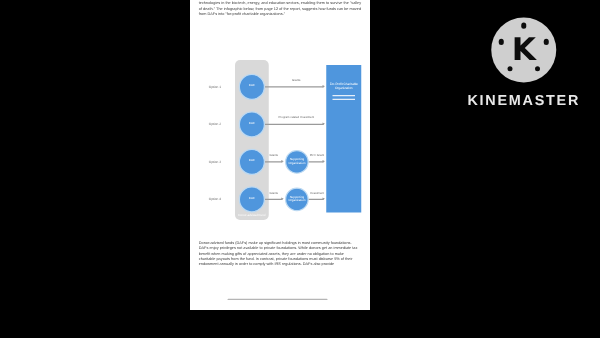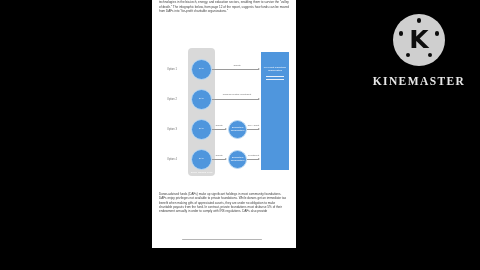--- a/index.html
+++ b/index.html
@@ -226,21 +226,21 @@
   }
   .km-dot {
     position: absolute;
     width: 4.4px;
     height: 4.4px;
     border-radius: 50%;
     background: #0d0d0d;
   }
   #km-wordmark {
     margin-top: 9px;
-    font-family: Liberation Serif, serif;
+    font-family: Liberation Sans, sans-serif;
     font-weight: bold;
     font-size: 11.5px;
     letter-spacing: 1.4px;
     color: #e8e8e8;
     white-space: nowrap;
   }
 </style>
 </head>
 <body>
 

